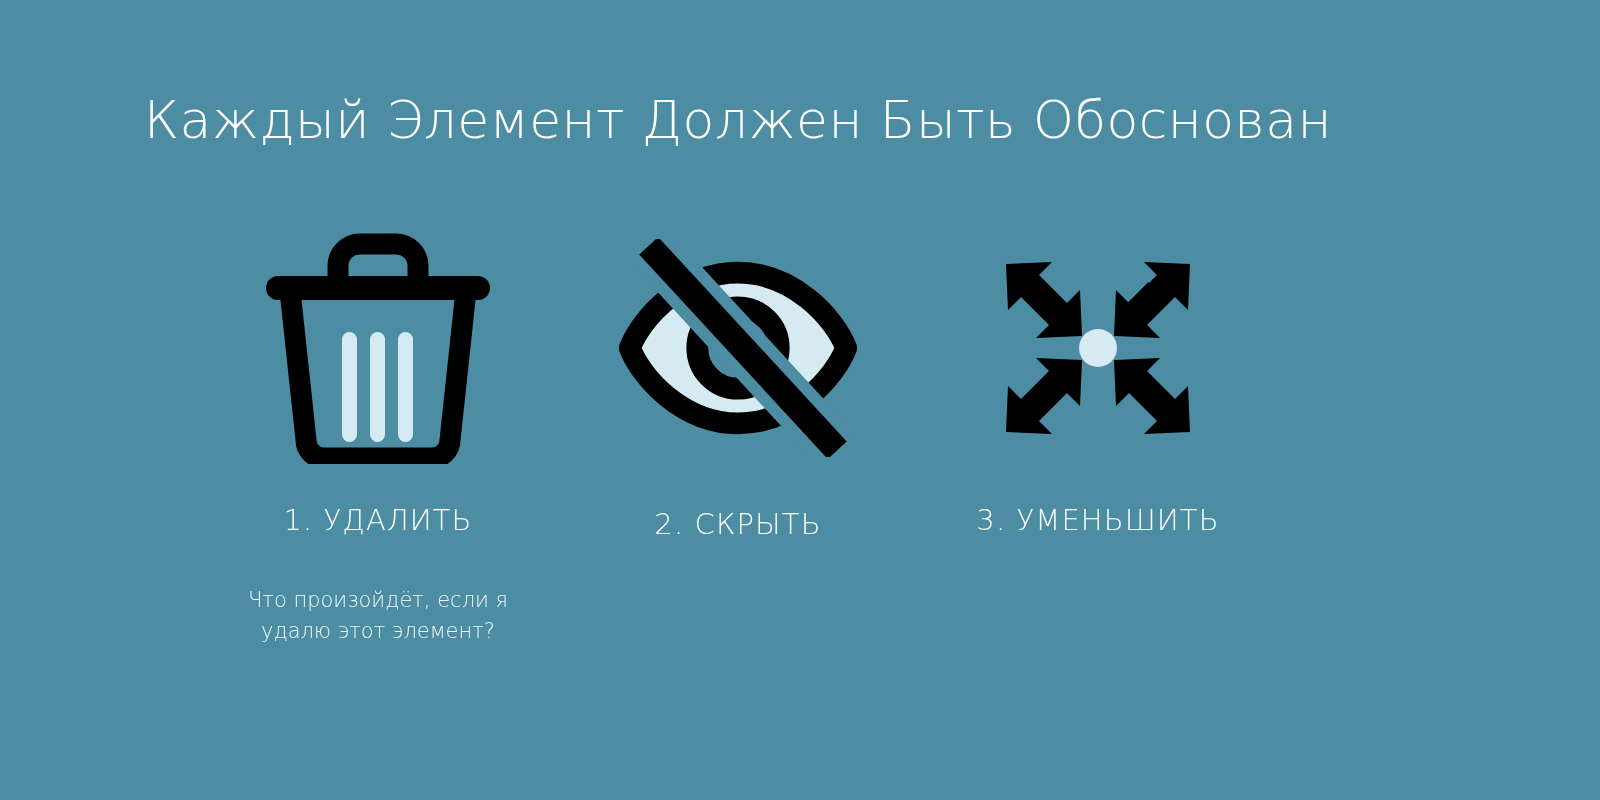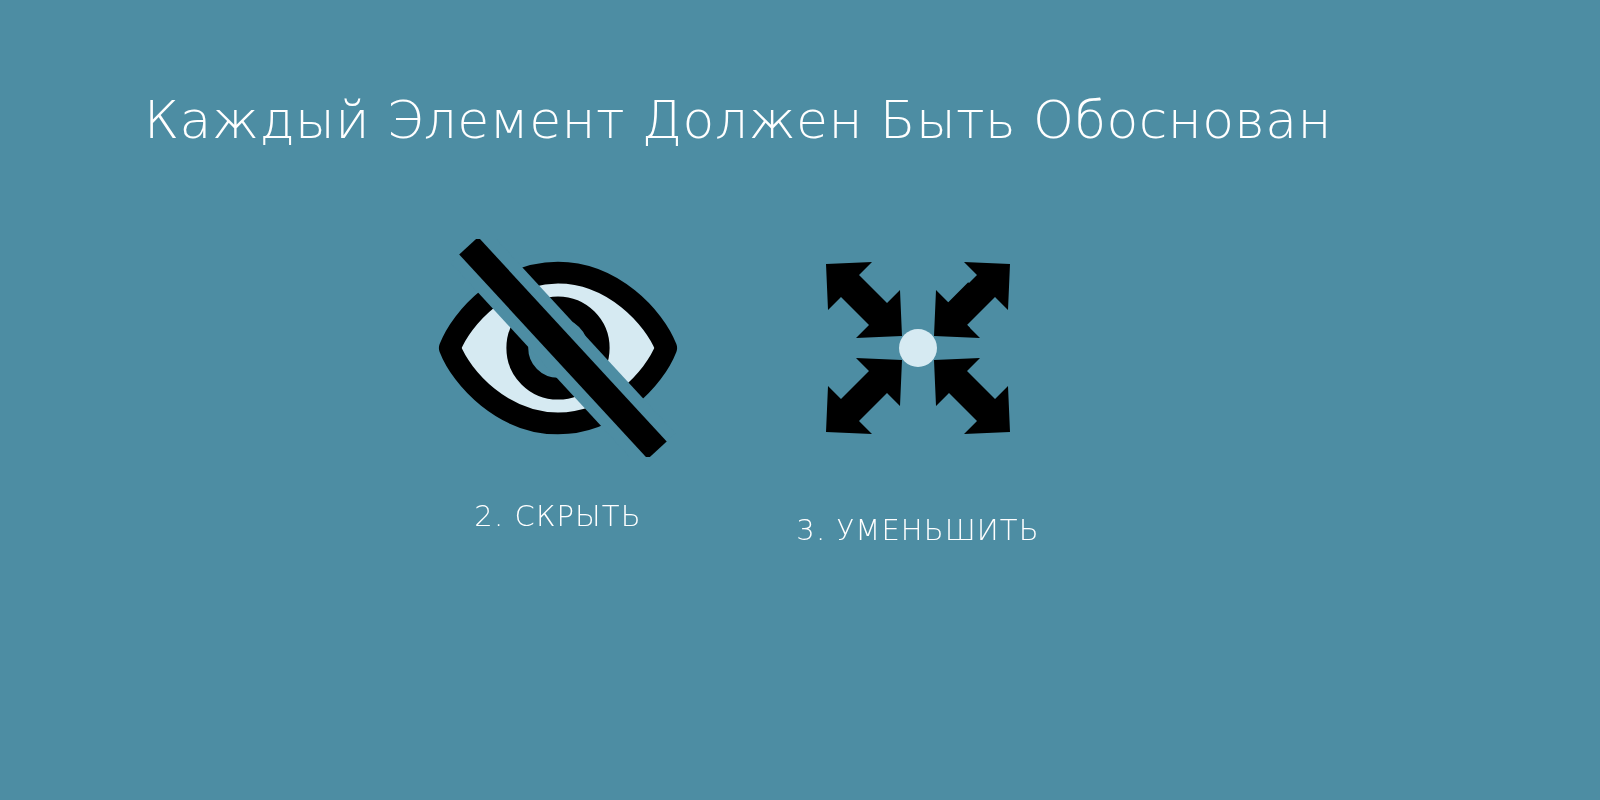--- a/index.html
+++ b/index.html
@@ -80,22 +80,22 @@
     font-family: "DejaVu Sans", "Liberation Sans", sans-serif;
     font-weight: 300;
     font-size: 29px;
     letter-spacing: 1.1px;
     text-align: center;
     line-height: 1.15;
     white-space: nowrap;
   }
 
   .col-1 .step-label { margin-top: 36px; }
-  .col-2 .step-label { margin-top: 32px; }
-  .col-3 .step-label { margin-top: 46px; }
+  .col-2 .step-label { margin-top: 40px; }
+  .col-3 .step-label { margin-top: 36px; }
 
   .step-desc {
     margin: 0;
     padding: 0;
     color: #eef7fa;
     font-family: "DejaVu Sans", "Liberation Sans", sans-serif;
     font-weight: 300;
     font-size: 21px;
     line-height: 31px;
     text-align: center;
@@ -107,20 +107,38 @@
 </style>
 </head>
 <body>
 
 <div class="slide">
 
   <h1 class="slide-title">Каждый Элемент Должен Быть Обоснован</h1>
 
   <div class="columns">
 
+    <div class="column col-1">
+      <div class="icon-wrap">
+        <svg width="228" height="232" viewBox="0 0 228 232" aria-hidden="true">
+
+          <path d="M74 48 L74 34 A22 22 0 0 1 96 12 L132 12 A22 22 0 0 1 154 34 L154 48" fill="none" stroke="#000000" stroke-width="21" stroke-linecap="round" stroke-linejoin="round"></path>
+
+          <rect x="2" y="44" width="224" height="24" rx="12" fill="#000000"></rect>
+
+          <path d="M27 68 L42 208 A18 18 0 0 0 60 226 L168 226 A18 18 0 0 0 186 208 L201 68" fill="none" stroke="#000000" stroke-width="21" stroke-linejoin="round" stroke-linecap="round"></path>
+
+          <rect x="78" y="100" width="15" height="110" rx="7.5" fill="#d6eaf2"></rect>
+          <rect x="106" y="100" width="15" height="110" rx="7.5" fill="#d6eaf2"></rect>
+          <rect x="134" y="100" width="15" height="110" rx="7.5" fill="#d6eaf2"></rect>
+        </svg>
+      </div>
+      <p class="step-label">1. УДАЛИТЬ</p>
+      <p class="step-desc">Что произойдёт, если я удалю этот элемент?</p>
+    </div>
 
     <div class="column col-2">
       <div class="icon-wrap">
         <svg width="262" height="218" viewBox="0 0 262 218" aria-hidden="true">
           <defs>
             <clipPath id="eyeClip">
               <path d="M131 33 C186 33 228 78 240 109 C228 140 186 185 131 185 C76 185 34 140 22 109 C34 78 76 33 131 33 Z"></path>
             </clipPath>
           </defs>
 

